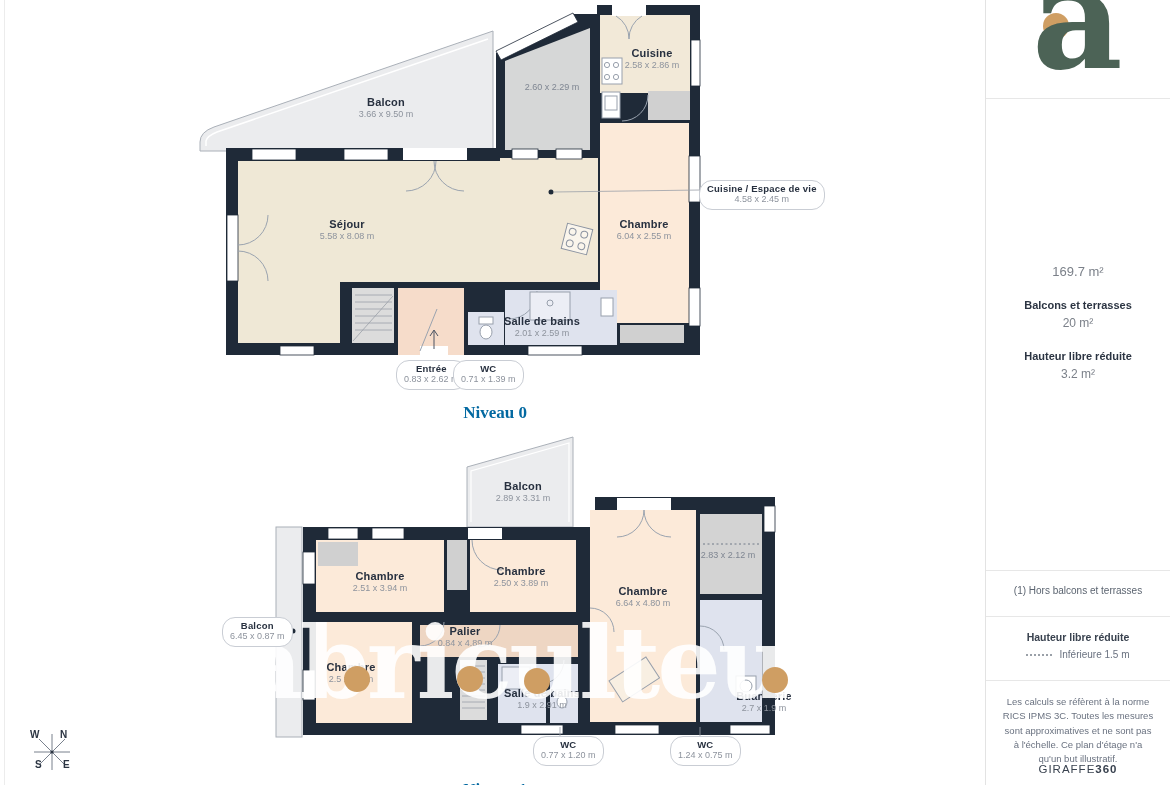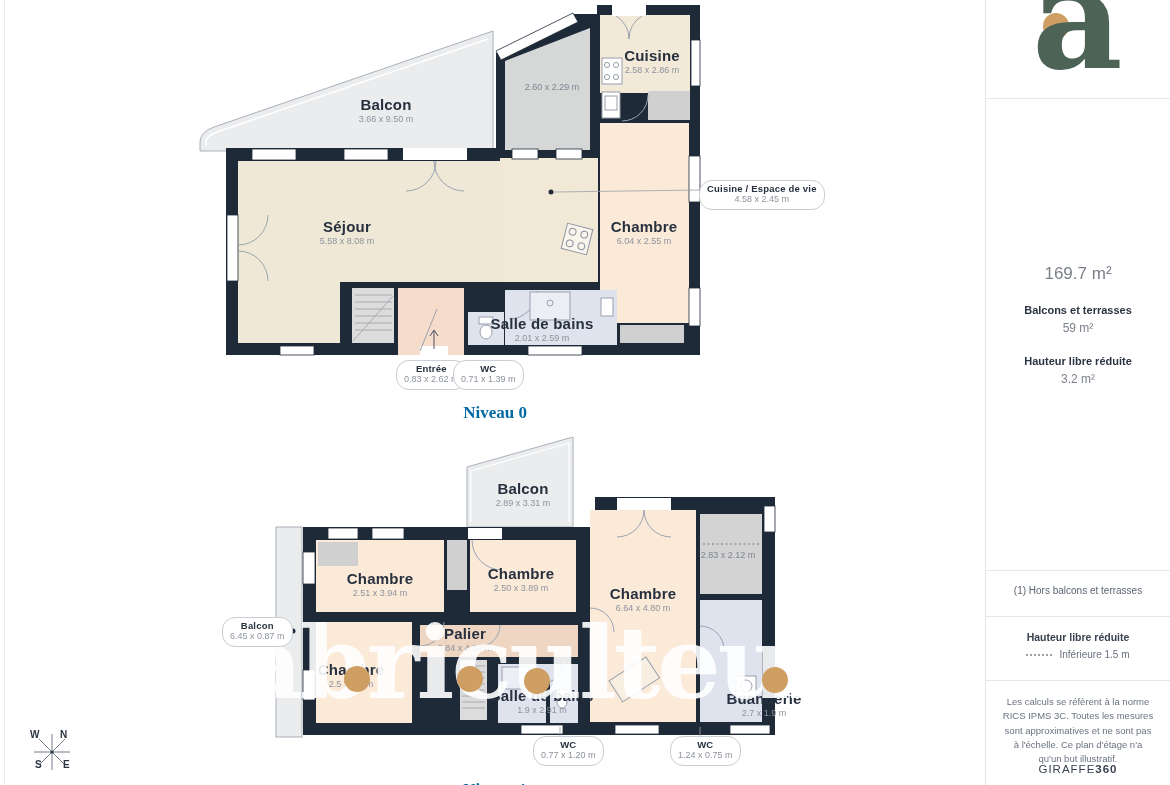--- a/index.html
+++ b/index.html
@@ -2,21 +2,21 @@
 <html><head>
 <meta charset="utf-8">
 <style>
   html,body{margin:0;padding:0;background:#ffffff;}
   .page{position:relative;width:1170px;height:785px;background:#fff;overflow:hidden;
         font-family:"Liberation Sans",sans-serif;}
   .page-edge{position:absolute;left:4px;top:0;width:1px;height:785px;background:#ececec;}
 
   
   .rlabel{position:absolute;transform:translateX(-50%);text-align:center;white-space:nowrap;z-index:2;}
-  .rname{font-size:15px;font-weight:bold;color:#27303f;letter-spacing:.2px;line-height:1.2;}
+  .rname{font-size:11px;font-weight:bold;color:#27303f;letter-spacing:.2px;line-height:1.2;}
   .rdims{font-size:9px;color:#8d939d;line-height:1.3;}
   .rdims-gray{font-size:9px;color:#7f8692;line-height:1.3;}
 
   .callout{position:absolute;background:#fff;border:1px solid #c9cdd4;border-radius:13px;
            padding:2px 7px 3px;text-align:center;white-space:nowrap;z-index:5;}
   .callout .rname{font-size:9.5px;}
   .callout .rdims{font-size:9px;}
 
   .level-title{position:absolute;transform:translateX(-50%);font-size:17px;font-weight:bold;
                color:#0369a1;z-index:2;white-space:nowrap;font-family:Liberation Serif, serif;}
@@ -32,21 +32,21 @@
   .sidebar{position:absolute;left:985px;top:0;width:184px;height:785px;background:#fff;
            border-left:1px solid #e3e3e3;}
   .s-divider{position:absolute;left:0;width:100%;height:1px;background:#e7e7e7;}
   .logo-wrap{position:absolute;left:0;top:0;width:100%;height:98px;overflow:hidden;}
   .logo-dot{position:absolute;left:57px;top:13px;width:26px;height:26px;border-radius:50%;background:#cf9e63;}
   .logo-a{position:absolute;left:46px;top:-62px;font-family:"DejaVu Serif",serif;font-weight:bold;
           font-size:140px;color:#4c6356;line-height:1.17;}
   .measures{position:absolute;left:0;top:256px;width:100%;text-align:center;color:#2b3442;}
   .m-title{font-size:13.5px;font-weight:bold;letter-spacing:.1px;}
   .m-title sup{font-size:8px;}
-  .m-value{font-size:17px;color:#7b8089;margin-top:8px;}
+  .m-value{font-size:13px;color:#7b8089;margin-top:8px;}
   .m-sub{font-size:11px;font-weight:bold;margin-top:20px;}
   .m-value2{font-size:12px;color:#7b8089;margin-top:5px;}
   .footnote{position:absolute;left:0;top:585px;width:100%;text-align:center;
             font-size:10px;color:#5b6470;}
   .legend{position:absolute;left:0;top:631px;width:100%;text-align:center;}
   .legend-title{font-size:10.5px;font-weight:bold;color:#39424f;}
   .legend-row{margin-top:6px;font-size:10px;color:#6a7280;}
   .legend-dots{display:inline-block;width:26px;height:0;border-top:2px dotted #9aa0a8;
                vertical-align:middle;margin-right:7px;}
   .legal{position:absolute;left:0;top:695px;width:100%;box-sizing:border-box;padding:0 15px;
@@ -335,21 +335,21 @@
   <aside class="sidebar">
     <div class="logo-wrap">
       <div class="logo-dot"></div>
       <span class="logo-a">a</span>
     </div>
     <div class="s-divider" style="top:98px"></div>
 
     <div class="measures">
       <div class="m-value">169.7 m²</div>
       <div class="m-sub">Balcons et terrasses</div>
-      <div class="m-value2">59 m²</div>
+      <div class="m-value2">20 m²</div>
       <div class="m-sub">Hauteur libre réduite</div>
       <div class="m-value2">3.2 m²</div>
     </div>
 
     <div class="s-divider" style="top:570px"></div>
     <div class="footnote">(1) Hors balcons et terrasses</div>
 
     <div class="s-divider" style="top:616px"></div>
     <div class="legend">
       <div class="legend-title">Hauteur libre réduite</div>

